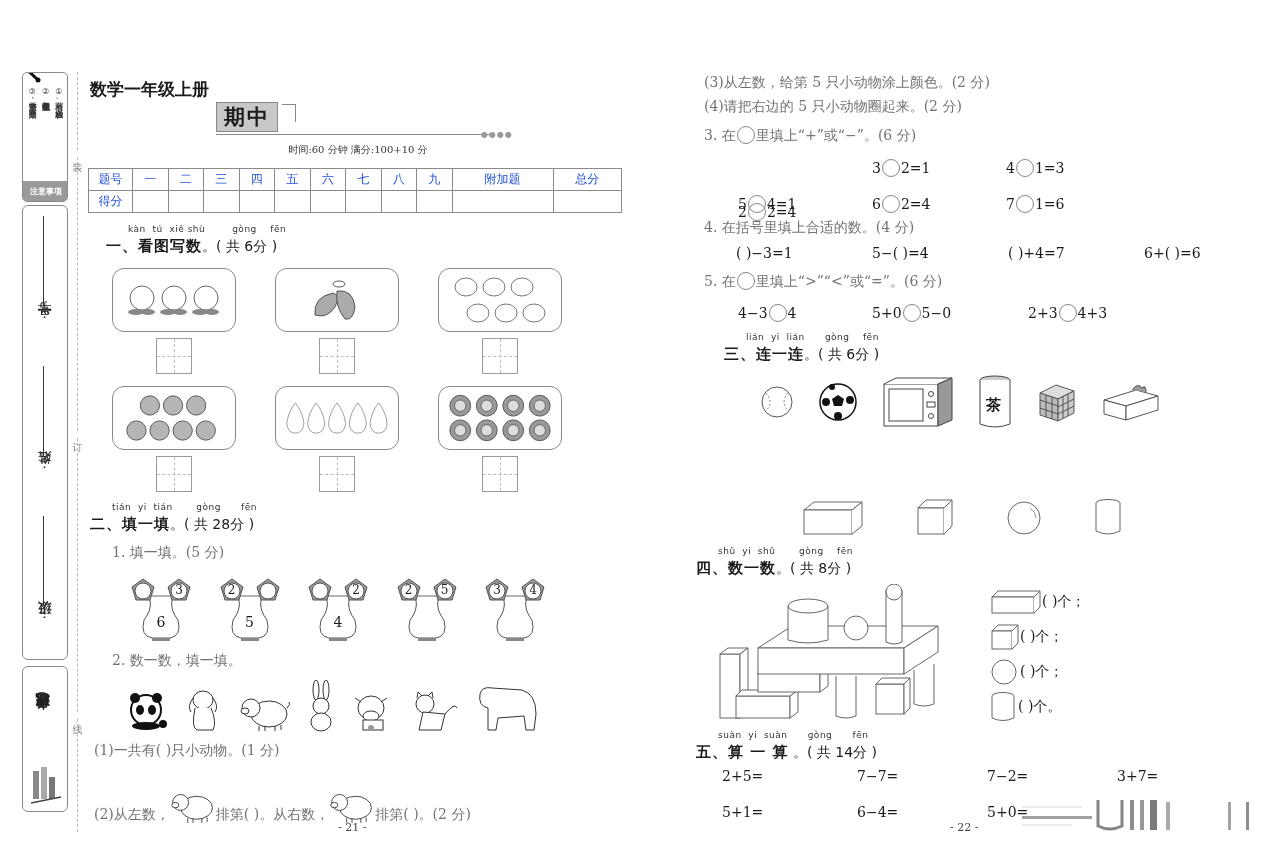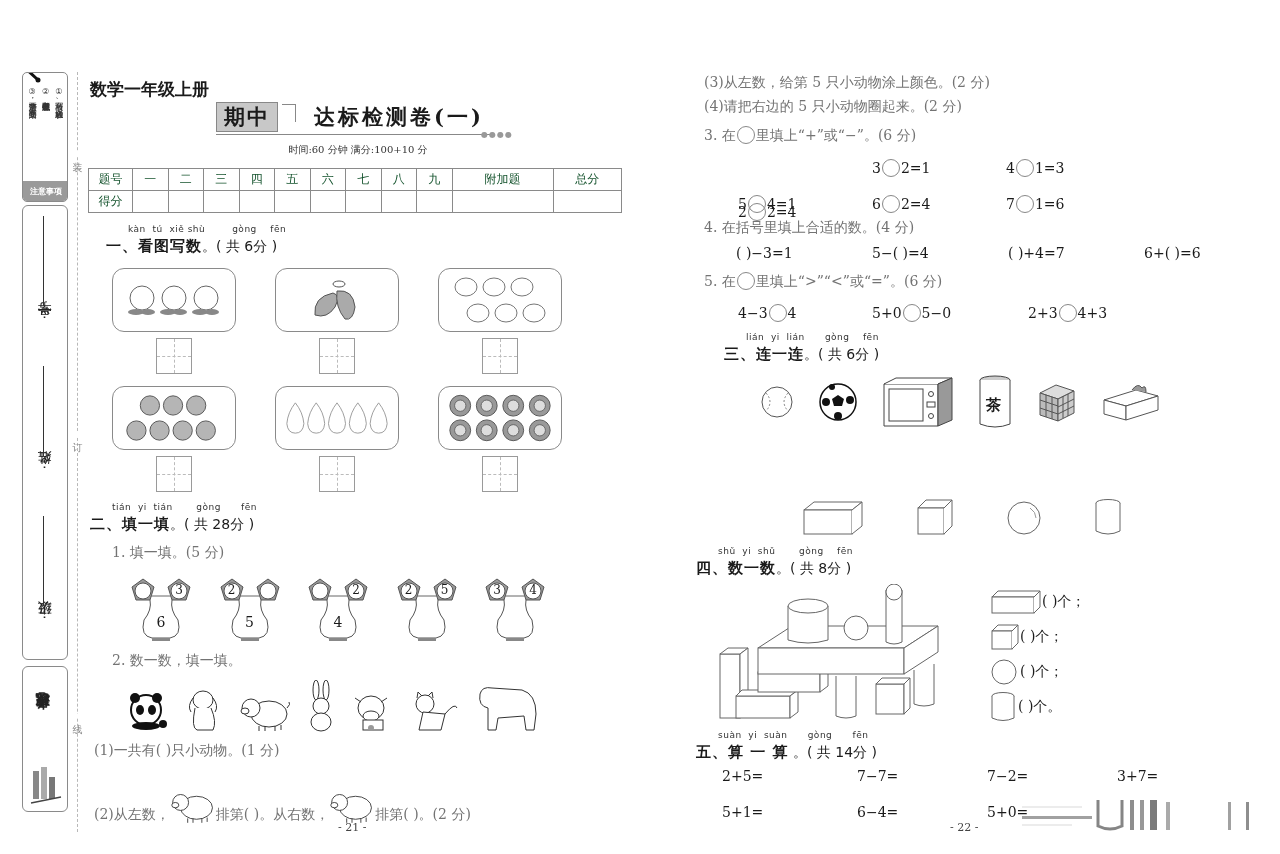--- a/index.html
+++ b/index.html
@@ -32,21 +32,21 @@
   .book-title { position: absolute; left: 2px; top: 8px; font-size: 17px; font-weight: bold; }
   .exam-title { position: absolute; left: 128px; top: 30px; height: 34px; display: flex; align-items: center; }
   .exam-tag { background: #c8c8c8; border: 1px solid #888; padding: 0 7px; height: 30px; font-size: 21px; font-weight: bold; display: flex; align-items: center; letter-spacing: 2px; }
   .exam-bracket { width: 14px; height: 18px; border: 1px solid #888; border-left: none; border-bottom: none; margin-right: 18px; margin-left: 4px; position: relative; top: -4px; }
   .exam-main { font-size: 21px; font-weight: bold; letter-spacing: 3px; }
   .exam-underline { position: absolute; left: 128px; top: 64px; width: 278px; height: 1px; background: #888; }
   .exam-dots { position: absolute; left: 393px; top: 60px; font-size: 8px; color: #999; letter-spacing: 1px; }
   .exam-meta { position: absolute; left: 0; top: 73px; width: 540px; text-align: center; font-size: 10px; color: #333; }
 
   table.score { position: absolute; left: 0; top: 98px; width: 534px; border-collapse: collapse; font-family: "DejaVu Sans", sans-serif; }
-  table.score td { border: 1px solid #8a8a8a; height: 22px; text-align: center; font-size: 12px; color: #14532d; }
+  table.score td { border: 1px solid #8a8a8a; height: 22px; text-align: center; font-size: 12px; color: #1d4ed8; }
   table.score td.hdr { width: 44px; }
 
   .section-h { position: absolute; font-family: "DejaVu Sans", sans-serif; }
   .section-h .pinyin { font-size: 9px; color: #333; letter-spacing: 0.5px; white-space: pre; display: block; height: 12px; padding-left: 22px; }
   .section-h .label { font-size: 15px; font-weight: bold; letter-spacing: 1px; }
   .section-h .pts { font-size: 14px; font-weight: normal; }
 
   .pic-row { position: absolute; left: 24px; width: 450px; display: flex; justify-content: space-between; }
   .pic-card { width: 124px; height: 64px; border: 1.5px solid #8a8a8a; border-radius: 12px; display: flex; flex-wrap: wrap; align-items: center; justify-content: center; align-content: center; gap: 2px 4px; padding: 4px 8px; }
   .write-row { position: absolute; left: 24px; width: 450px; display: flex; justify-content: space-between; padding: 0 44px; }
@@ -126,21 +126,20 @@
   <span class="bind-mark" style="top:152px;">装</span>
   <span class="bind-mark" style="top:432px;">订</span>
   <span class="bind-mark" style="top:714px;">线</span>
 
   <div class="page-left">
     <div class="book-title">数学一年级上册</div>
 
     <div class="exam-title">
       <span class="exam-tag">期中</span>
       <span class="exam-bracket"></span>
-      <span class="exam-main">达标检测卷(一)</span>
     </div>
     <div class="exam-underline"></div>
     <div class="exam-dots">●●●●</div>
     <div class="exam-meta">时间:60 分钟    满分:100+10 分</div>
 
     <table class="score">
       <tbody>
           <tr>
         <td class="hdr">题号</td>
         <td>一</td>

